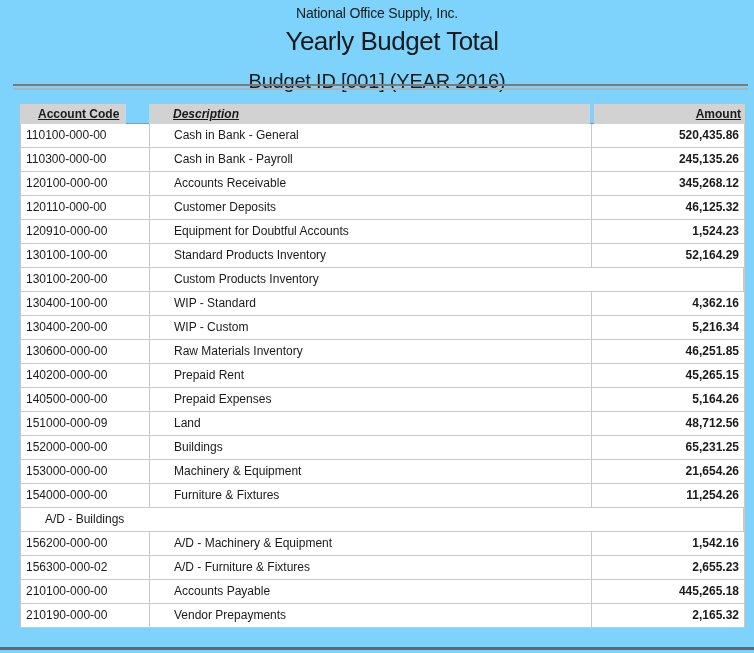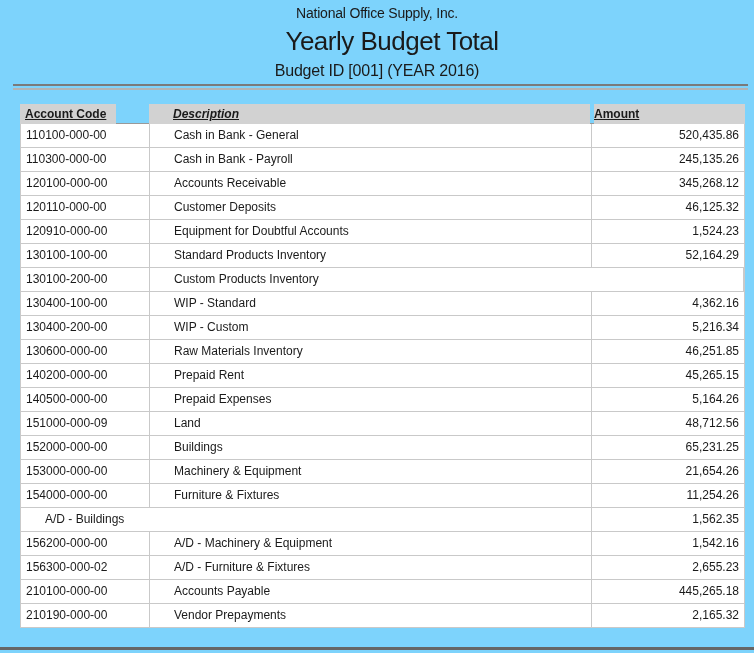--- a/index.html
+++ b/index.html
@@ -31,23 +31,23 @@
   }
   .title {
     position: absolute;
     top: 26px; left: 15px; width: 100%;
     text-align: center;
     font-size: 26px;
     letter-spacing: -0.5px;
   }
   .subtitle {
     position: absolute;
-    top: 62px; left: 0; width: 100%;
+    top: 70px; left: 0; width: 100%;
     text-align: center;
-    font-size: 16px;
+    font-size: 20px;
     letter-spacing: -0.2px;
   }
   .rule-dark {
     position: absolute;
     left: 13px; width: 735px; top: 84px; height: 2px;
     background: var(--rule-dark);
   }
   .rule-light {
     position: absolute;
     left: 13px; width: 735px; top: 88px; height: 2px;
@@ -64,23 +64,23 @@
     border-bottom: 1px solid var(--header-border);
   }
   .hcell {
     position: absolute;
     top: 0; height: 20px;
     line-height: 20px;
     background: var(--header-bg);
     font-weight: bold;
   }
   .hcell span { text-decoration: underline; }
-  .h-code   { left: 0;     width: 96px; padding-left: 5px; }
+  .h-code   { left: 0;     width: 106px; padding-left: 18px; }
   .h-desc   { left: 129px; width: 441px; padding-left: 24px; font-style: italic; }
-  .h-amount { left: 574px; width: 151px; text-align: left; padding-right: 4px; }
+  .h-amount { left: 574px; width: 151px; text-align: right; padding-right: 4px; }
   .row {
     display: flex;
     height: 24px;
     line-height: 23px;
     border-left: 1px solid var(--row-border);
     border-right: 1px solid var(--row-border);
     border-bottom: 1px solid var(--row-border);
     background: #ffffff;
   }
   .c-code {
@@ -92,21 +92,21 @@
   .c-desc {
     flex: 1;
     padding-left: 24px;
     border-right: 1px solid var(--row-border);
     overflow: hidden; white-space: nowrap;
   }
   .c-amount {
     width: 152px;
     text-align: right;
     padding-right: 5px;
-    overflow: hidden; white-space: nowrap;
+    overflow: hidden; white-space: nowrap; font-weight: bold;
   }
   .page-edge {
     position: absolute;
     left: 0; top: 647px; width: 754px; height: 3px;
     background: var(--page-edge);
   }
 </style>
 </head>
 <body>
 
@@ -217,21 +217,20 @@
   </div>
 
   <div class="row">
     <div class="c-code">154000-000-00</div>
     <div class="c-desc">Furniture &amp; Fixtures</div>
     <div class="c-amount">11,254.26</div>
   </div>
 
   <div class="row">
     <div class="c-desc">A/D - Buildings</div>
-    <div class="c-amount">1,562.35</div>
   </div>
 
   <div class="row">
     <div class="c-code">156200-000-00</div>
     <div class="c-desc">A/D - Machinery &amp; Equipment</div>
     <div class="c-amount">1,542.16</div>
   </div>
 
   <div class="row">
     <div class="c-code">156300-000-02</div>

